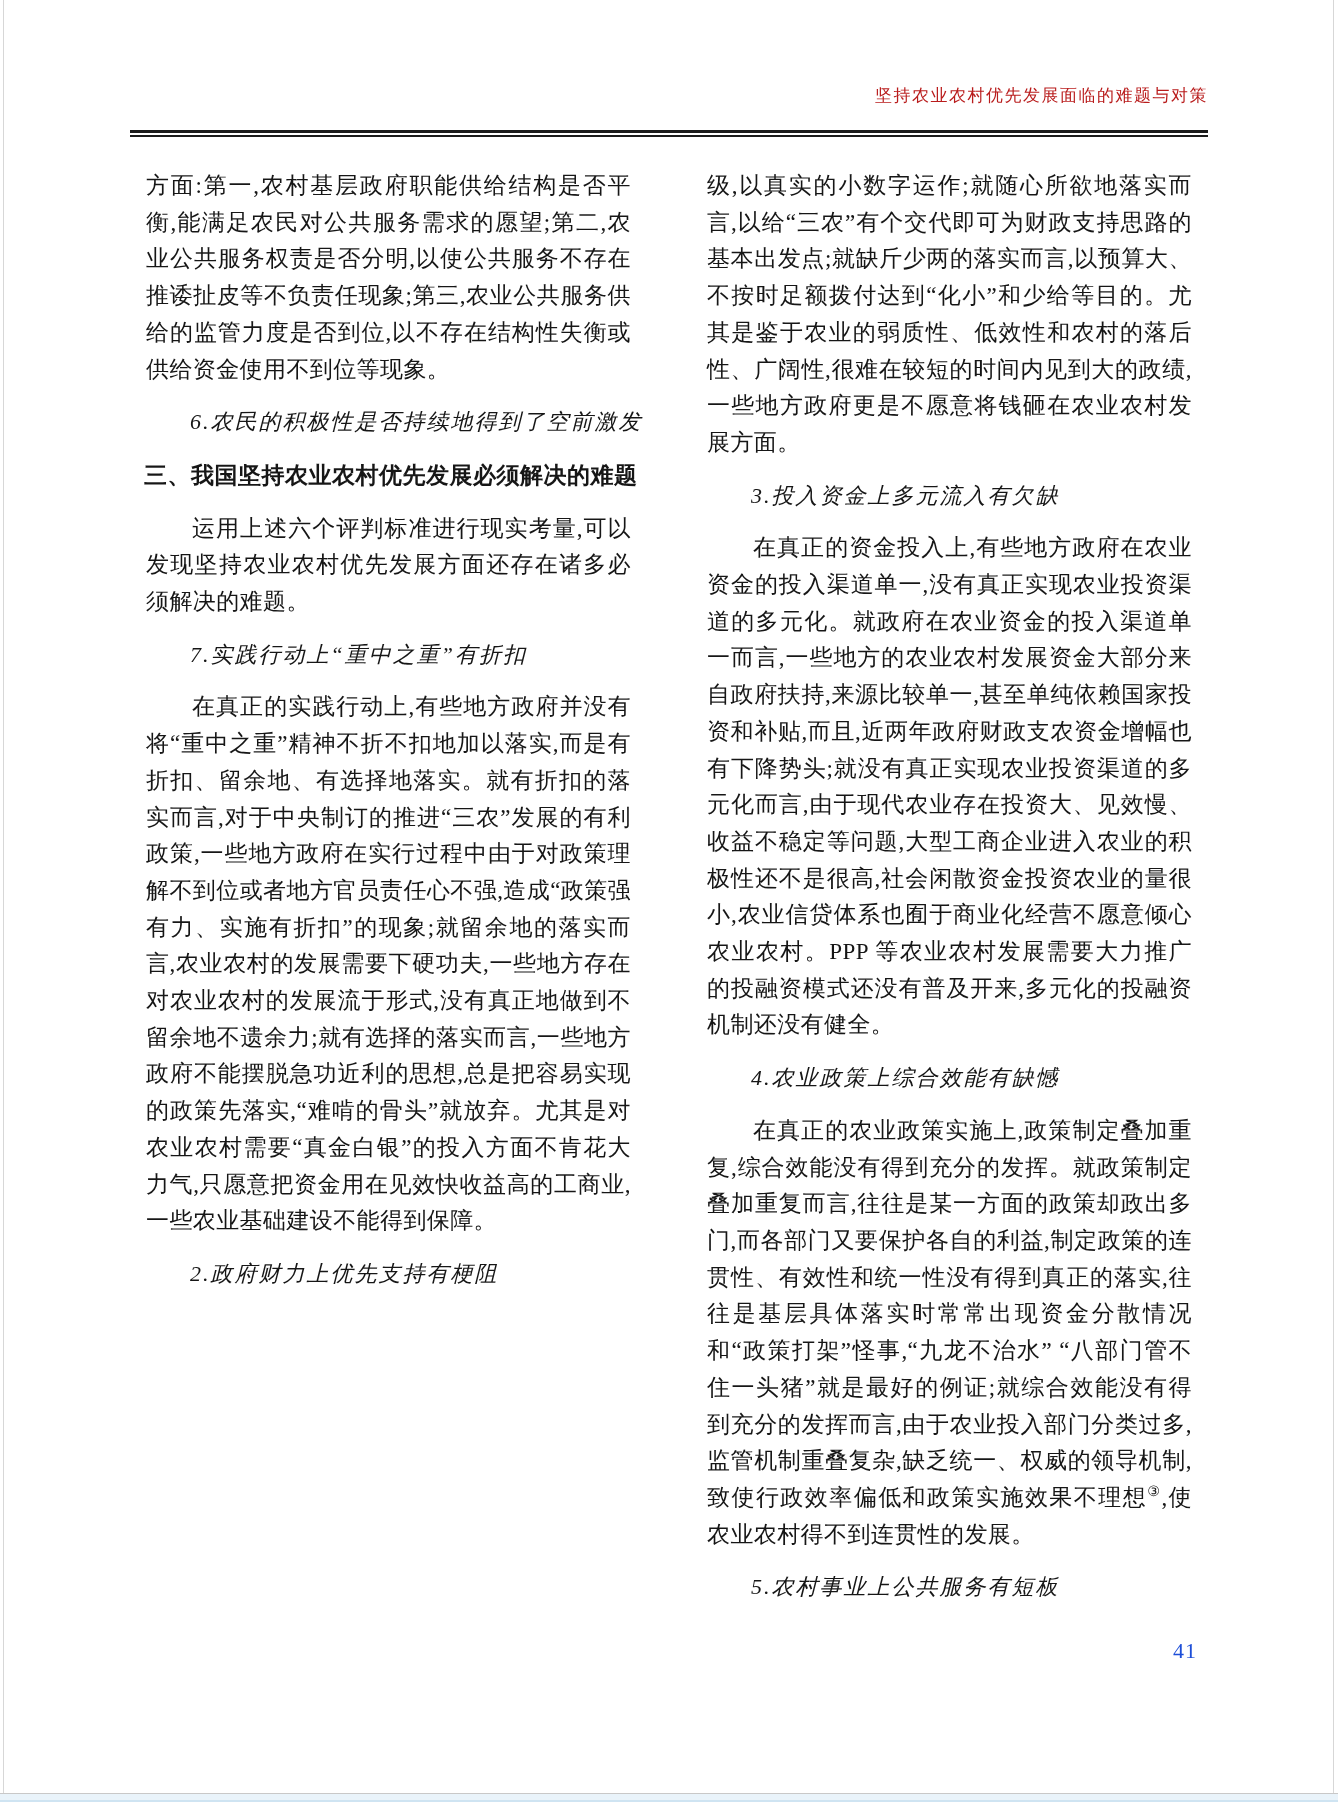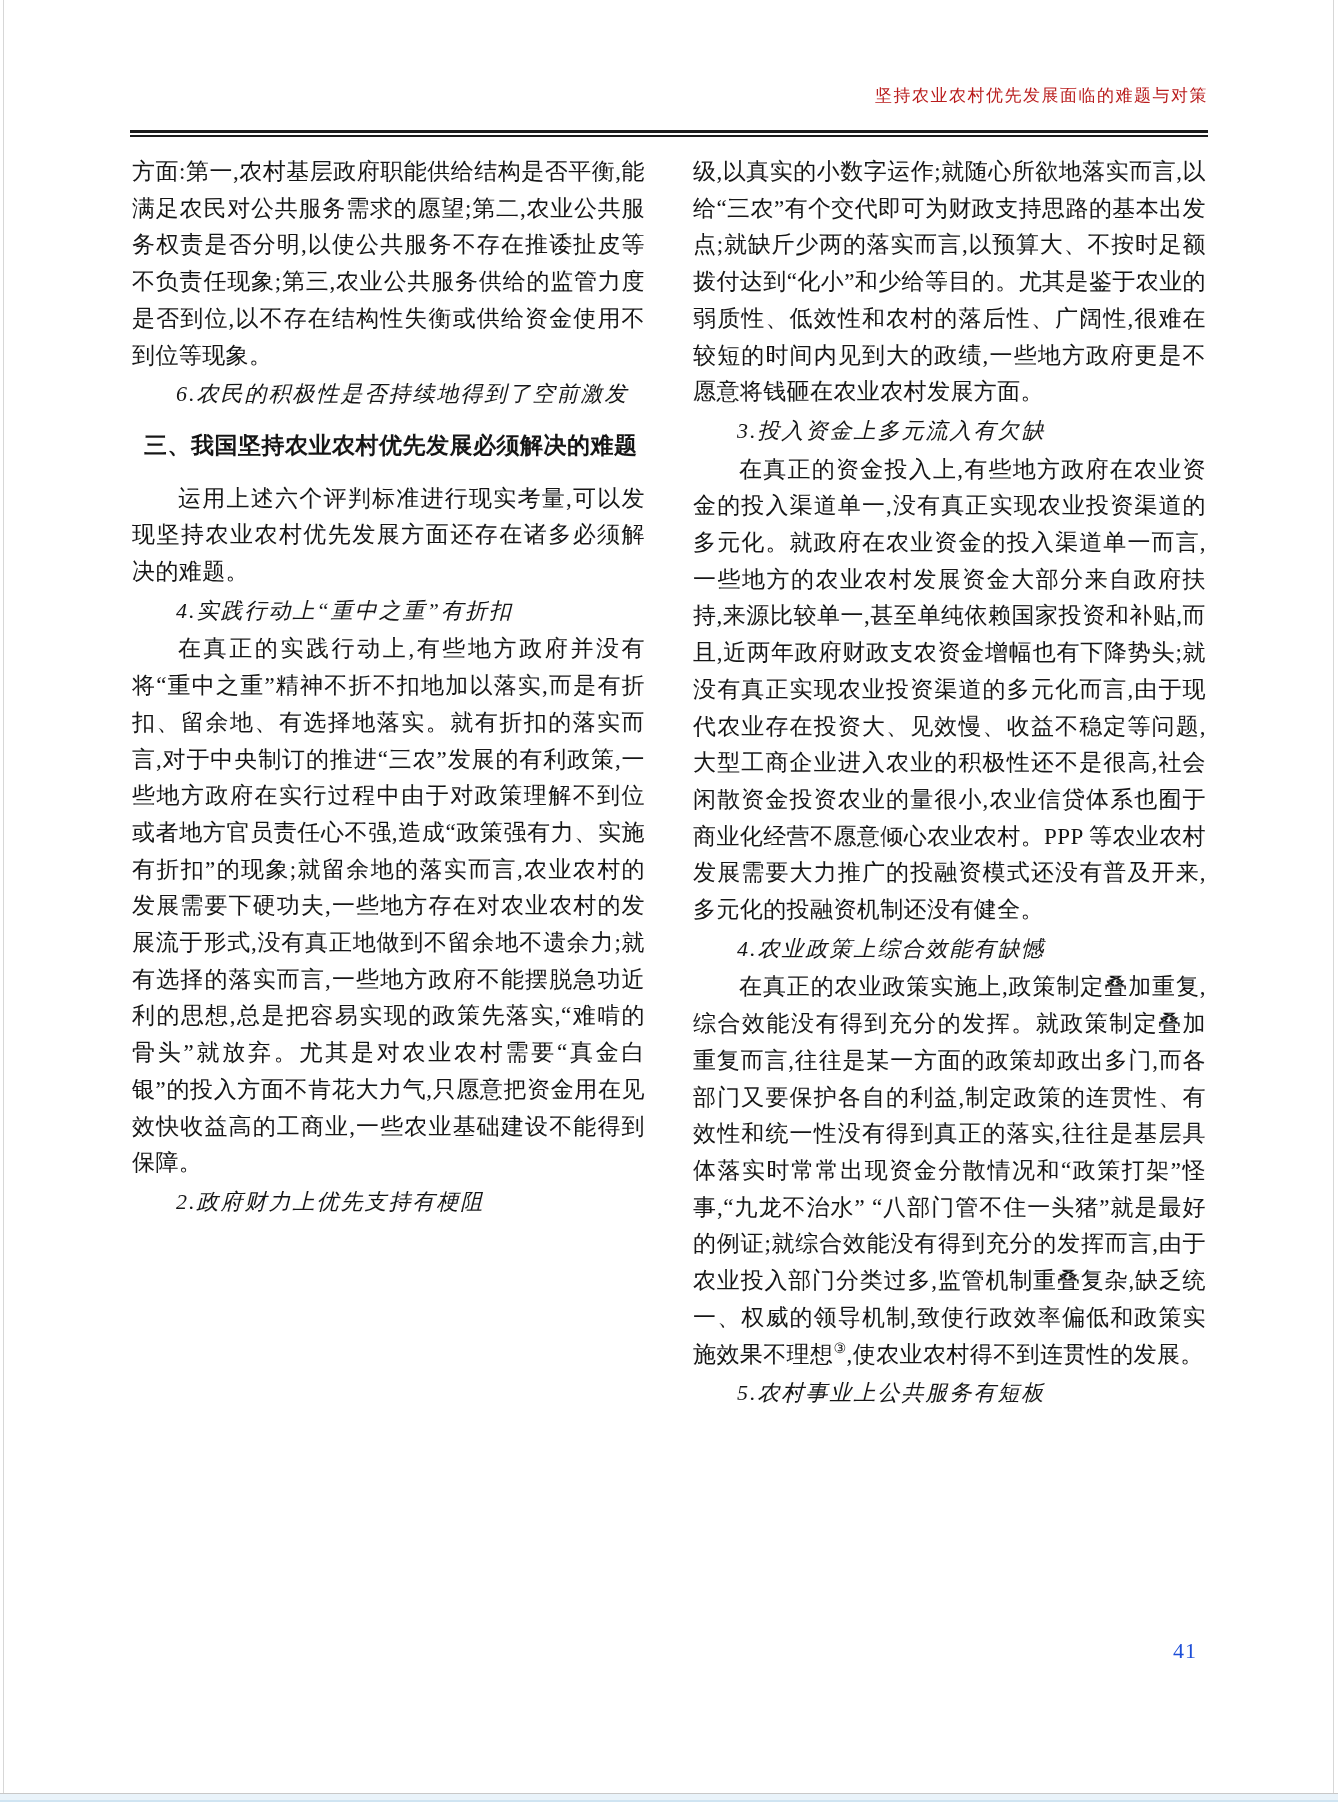--- a/index.html
+++ b/index.html
@@ -29,21 +29,21 @@
     position: absolute; left: 130px; top: 130px; width: 1078px;
     height: 2px;
     border-top: 3px solid #1b1b1b;
     border-bottom: 2px solid #1b1b1b;
   }
   .columns {
     position: absolute; left: 130px; top: 152px; width: 1078px;
     display: flex; gap: 44px;
   }
   .column { flex: 1 1 0; min-width: 0; }
-  .column p { margin: 2px; }
+  .column p { margin: 16px; }
   .body, .body-cont {
     font-size: 23px;
     line-height: 36.7px;
     text-align: justify;
     text-justify: inter-ideograph;
     letter-spacing: 0.4px;
   }
   .body { text-indent: 2em; }
   .body-cont { text-indent: 0; }
   .subheading {
@@ -88,21 +88,21 @@
 
 <div class="running-head">坚持农业农村优先发展面临的难题与对策</div>
 <div class="head-rule"></div>
 
 <div class="columns">
   <div class="column">
       <p class="body-cont">方面:第一,农村基层政府职能供给结构是否平衡,能满足农民对公共服务需求的愿望;第二,农业公共服务权责是否分明,以使公共服务不存在推诿扯皮等不负责任现象;第三,农业公共服务供给的监管力度是否到位,以不存在结构性失衡或供给资金使用不到位等现象。</p>
       <p class="subheading">6.农民的积极性是否持续地得到了空前激发</p>
       <p class="section-heading">三、我国坚持农业农村优先发展必须解决的难题</p>
       <p class="body">运用上述六个评判标准进行现实考量,可以发现坚持农业农村优先发展方面还存在诸多必须解决的难题。</p>
-      <p class="subheading">4.实践行动上“重中之重”有折扣</p>
+      <p class="subheading">7.实践行动上“重中之重”有折扣</p>
       <p class="body">在真正的实践行动上,有些地方政府并没有将“重中之重”精神不折不扣地加以落实,而是有折扣、留余地、有选择地落实。就有折扣的落实而言,对于中央制订的推进“三农”发展的有利政策,一些地方政府在实行过程中由于对政策理解不到位或者地方官员责任心不强,造成“政策强有力、实施有折扣”的现象;就留余地的落实而言,农业农村的发展需要下硬功夫,一些地方存在对农业农村的发展流于形式,没有真正地做到不留余地不遗余力;就有选择的落实而言,一些地方政府不能摆脱急功近利的思想,总是把容易实现的政策先落实,“难啃的骨头”就放弃。尤其是对农业农村需要“真金白银”的投入方面不肯花大力气,只愿意把资金用在见效快收益高的工商业,一些农业基础建设不能得到保障。</p>
       <p class="subheading">2.政府财力上优先支持有梗阻</p>
     </div>
   <div class="column">
       <p class="body-cont">级,以真实的小数字运作;就随心所欲地落实而言,以给“三农”有个交代即可为财政支持思路的基本出发点;就缺斤少两的落实而言,以预算大、不按时足额拨付达到“化小”和少给等目的。尤其是鉴于农业的弱质性、低效性和农村的落后性、广阔性,很难在较短的时间内见到大的政绩,一些地方政府更是不愿意将钱砸在农业农村发展方面。</p>
       <p class="subheading">3.投入资金上多元流入有欠缺</p>
       <p class="body">在真正的资金投入上,有些地方政府在农业资金的投入渠道单一,没有真正实现农业投资渠道的多元化。就政府在农业资金的投入渠道单一而言,一些地方的农业农村发展资金大部分来自政府扶持,来源比较单一,甚至单纯依赖国家投资和补贴,而且,近两年政府财政支农资金增幅也有下降势头;就没有真正实现农业投资渠道的多元化而言,由于现代农业存在投资大、见效慢、收益不稳定等问题,大型工商企业进入农业的积极性还不是很高,社会闲散资金投资农业的量很小,农业信贷体系也囿于商业化经营不愿意倾心农业农村。PPP 等农业农村发展需要大力推广的投融资模式还没有普及开来,多元化的投融资机制还没有健全。</p>
       <p class="subheading">4.农业政策上综合效能有缺憾</p>
       <p class="body">在真正的农业政策实施上,政策制定叠加重复,综合效能没有得到充分的发挥。就政策制定叠加重复而言,往往是某一方面的政策却政出多门,而各部门又要保护各自的利益,制定政策的连贯性、有效性和统一性没有得到真正的落实,往往是基层具体落实时常常出现资金分散情况和“政策打架”怪事,“九龙不治水” “八部门管不住一头猪”就是最好的例证;就综合效能没有得到充分的发挥而言,由于农业投入部门分类过多,监管机制重叠复杂,缺乏统一、权威的领导机制,致使行政效率偏低和政策实施效果不理想<sup>③</sup>,使农业农村得不到连贯性的发展。</p>
       <p class="subheading">5.农村事业上公共服务有短板</p>

